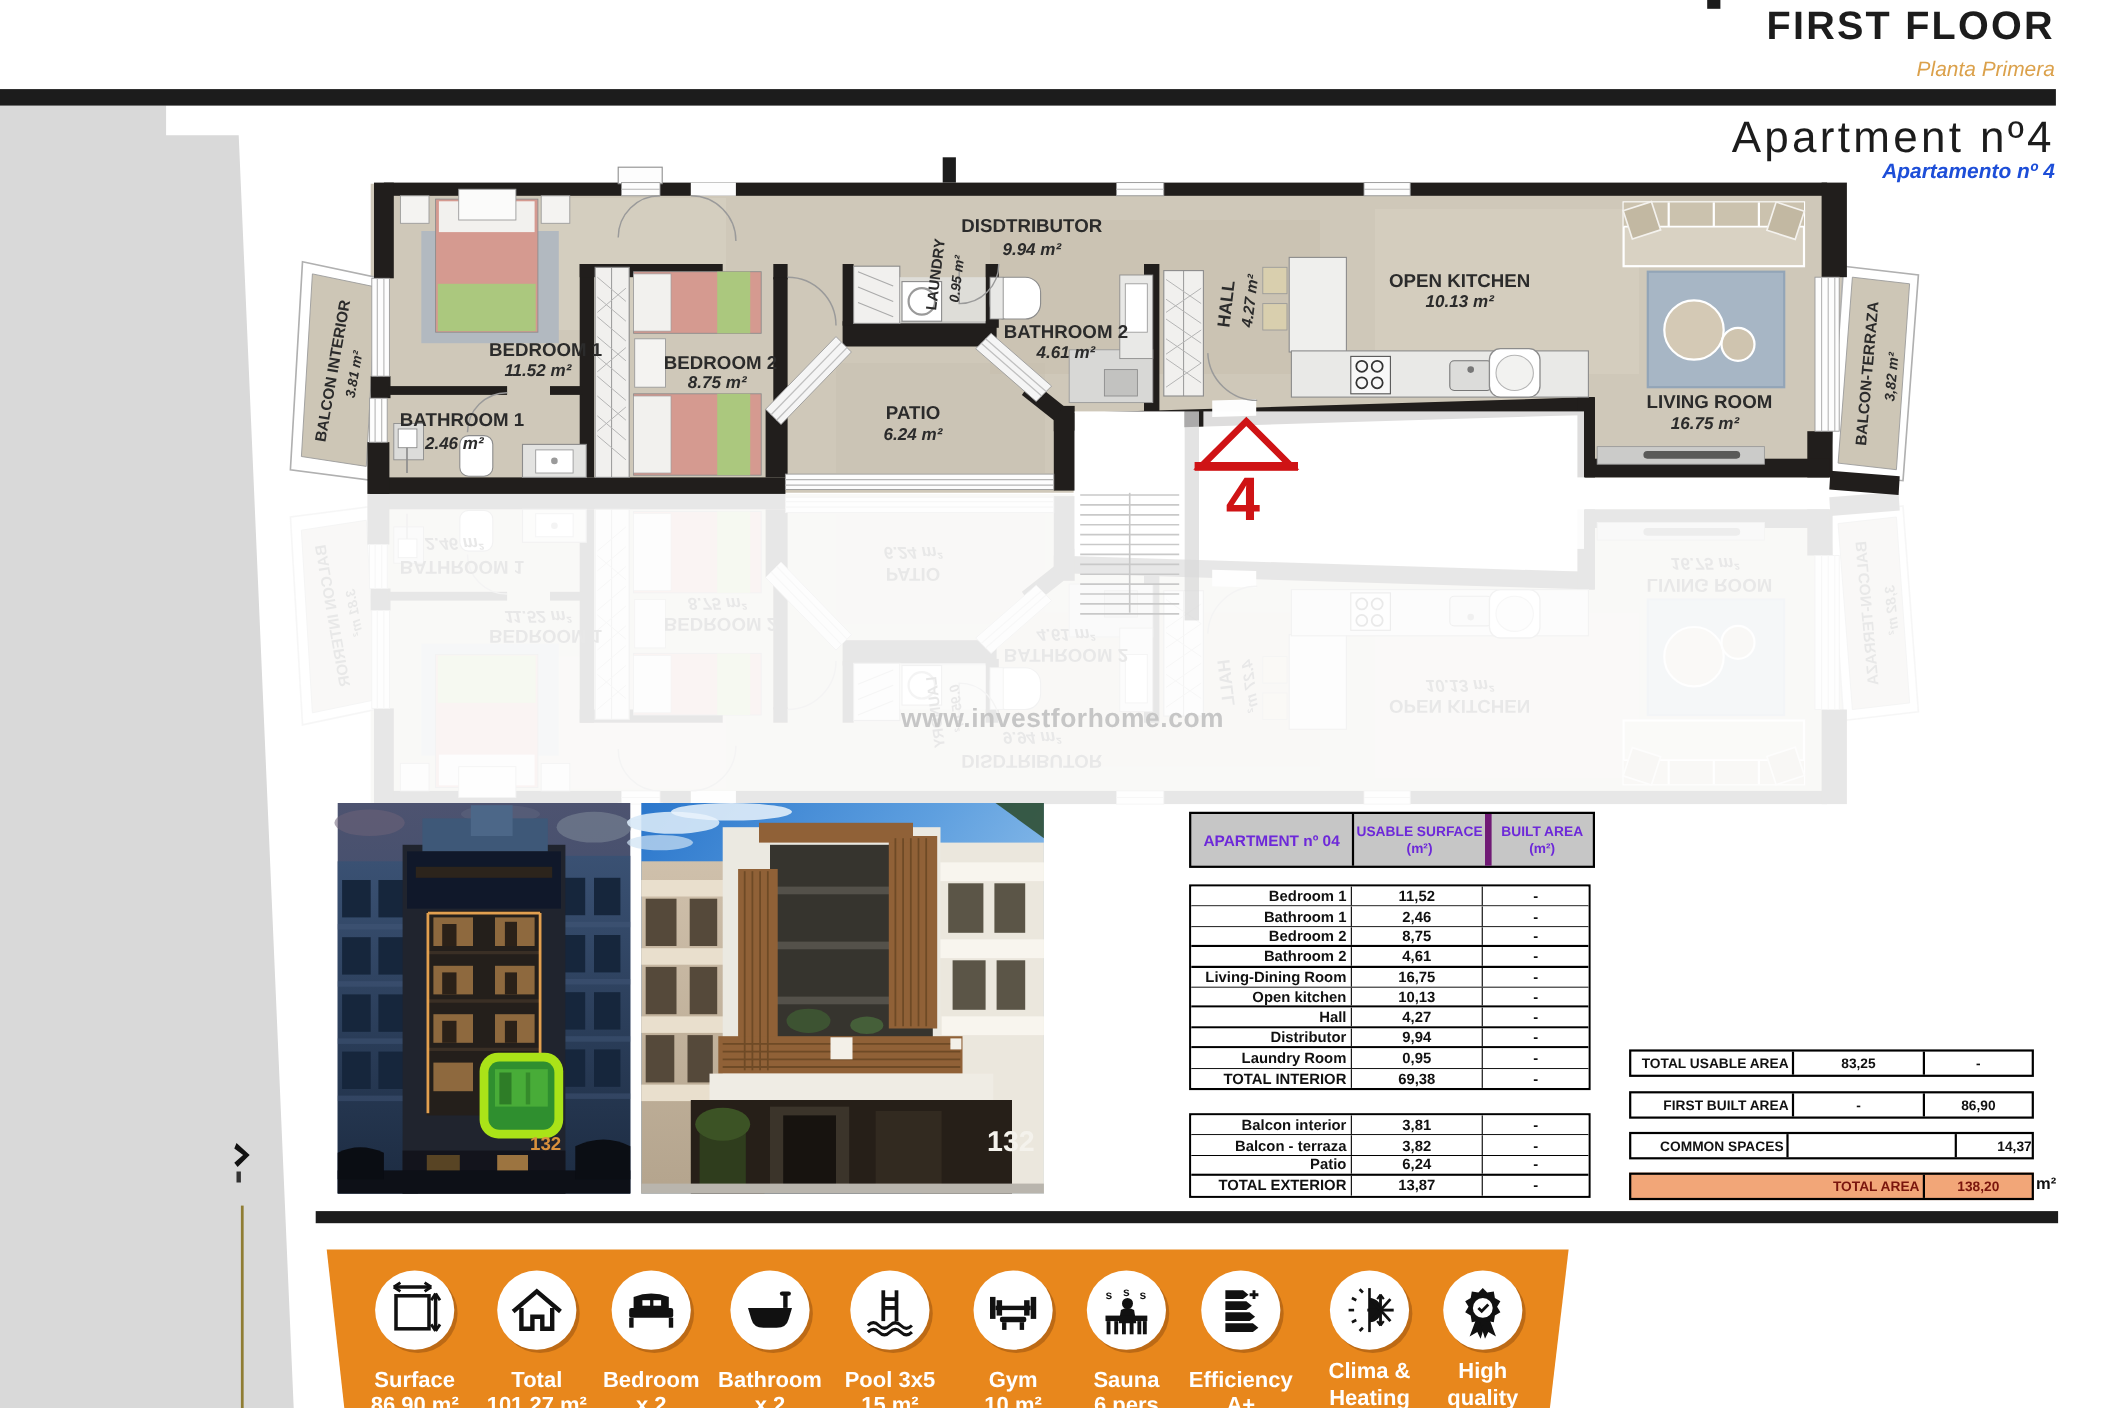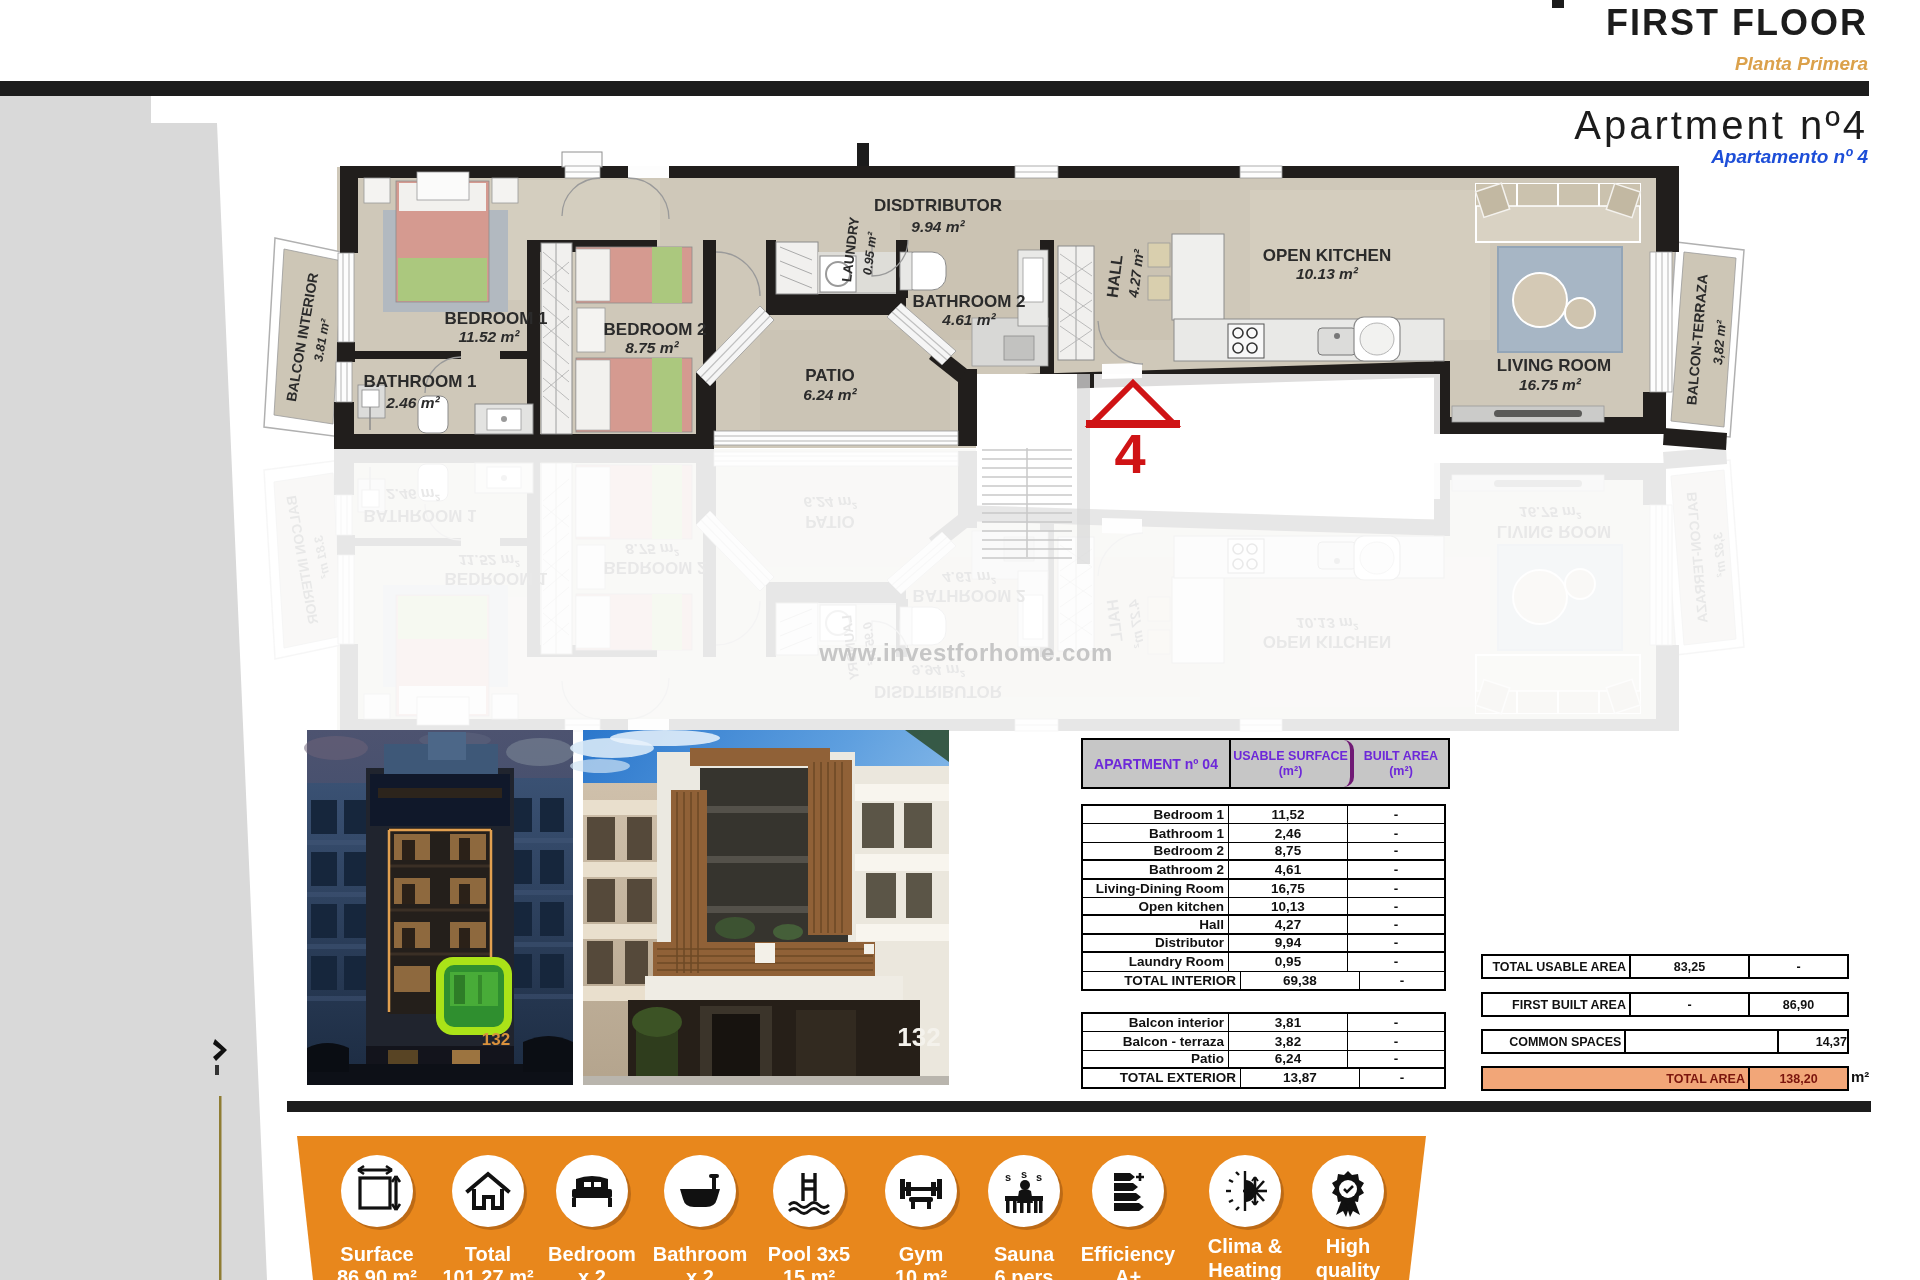--- a/index.html
+++ b/index.html
@@ -1,21 +1,21 @@
 <!DOCTYPE html>
 <html><head>
 <meta charset="utf-8">
 <style>
   html,body{margin:0;padding:0;}
   body{width:1920px;height:1280px;position:relative;background:#ffffff;
        font-family:"Liberation Sans", sans-serif;overflow:hidden;}
   .abs{position:absolute;}
   .trow{height:17.4px;border-bottom:1px solid #000;display:flex;background:#fff;}
   .trow.thick{border-bottom-width:2.5px;height:16.4px;}
-  .trow.last{border-bottom:none;margin-left:12px;}
+  .trow.last{border-bottom:none;}
   .c1{width:146px;border-right:1.5px solid #000;display:flex;align-items:center;justify-content:flex-end;padding-right:4px;box-sizing:border-box;}
   .c2{width:119px;border-right:1.5px solid #000;display:flex;align-items:center;justify-content:center;box-sizing:border-box;}
   .c3{flex:1;display:flex;align-items:center;justify-content:center;}
   .srow{width:364px;height:21px;border:2px solid #000;display:flex;font-weight:bold;color:#111;font-size:12.5px;white-space:nowrap;background:#fff;align-items:stretch;}
   .srow .s1{width:143px;border-right:2px solid #000;display:flex;align-items:center;justify-content:flex-end;padding-right:3px;}
   .srow .s2{width:117px;border-right:2px solid #000;display:flex;align-items:center;justify-content:center;text-align:right;}
   .srow .s3{flex:1;display:flex;align-items:center;justify-content:center;}
 </style>
 </head>
 <body>
@@ -742,33 +742,33 @@
       <text x="1024" y="1284">6 pers</text>
       <text x="1128" y="1284">A+</text>
       <text x="1245" y="1277">Heating</text>
       <text x="1348" y="1277">quality</text>
     </g>
   </g>
 </svg>
 
 <div class="abs" style="right:52px;top:2px;font-size:36px;font-weight:bold;color:#1c1c1c;letter-spacing:2px;">FIRST FLOOR</div>
 
-<div class="abs" style="right:52px;top:53px;font-size:19px;font-style:italic;font-weight:bold;color:#dba14b;">Planta Primera</div>
+<div class="abs" style="right:52px;top:53px;font-size:19px;font-style:italic;font-weight:normal;color:#dba14b;">Planta Primera</div>
 
 <div class="abs" style="left:0;top:81px;width:1869px;height:15px;background:#1c1c1c;"></div>
 
 <div class="abs" style="right:52px;top:103px;font-size:40px;font-weight:normal;color:#1c1c1c;letter-spacing:3px;">Apartment nº4</div>
 
 <div class="abs" style="right:52px;top:146px;font-size:19px;font-style:italic;font-weight:bold;color:#1d4ed8;">Apartamento nº 4</div>
 
 <div class="abs" style="left:287px;top:1101px;width:1584px;height:11px;background:#1c1c1c;"></div>
 
 <div class="abs" style="left:1081px;top:738px;width:365px;height:47px;border:2.5px solid #000;background:#c6c6c6;display:flex;font-weight:bold;color:#6d28d9;">
   <div style="width:146px;border-right:2px solid #000;display:flex;align-items:center;justify-content:center;font-size:14px;">APARTMENT nº 04</div>
-  <div style="width:119px;border-right:4px solid #701a75;display:flex;align-items:center;justify-content:center;text-align:center;font-size:12.5px;line-height:15px;white-space:nowrap;border-radius:10px;">USABLE SURFACE<br>(m²)</div>
+  <div style="width:119px;border-right:6px solid #701a75;display:flex;align-items:center;justify-content:center;text-align:center;font-size:12.5px;line-height:15px;white-space:nowrap;">USABLE SURFACE<br>(m²)</div>
   <div style="flex:1;display:flex;align-items:center;justify-content:center;text-align:center;font-size:12.5px;line-height:15px;white-space:nowrap;">BUILT AREA<br>(m²)</div>
 </div>
 
 <div class="abs" style="left:1081px;top:804px;width:365px;border:2.5px solid #000;border-bottom-width:2px;font-weight:bold;color:#111;font-size:13.5px;box-sizing:border-box;">
   <div class="trow">
       <span class="c1">Bedroom 1</span>
       <span class="c2">11,52</span>
       <span class="c3">-</span>
     </div>
   <div class="trow">

